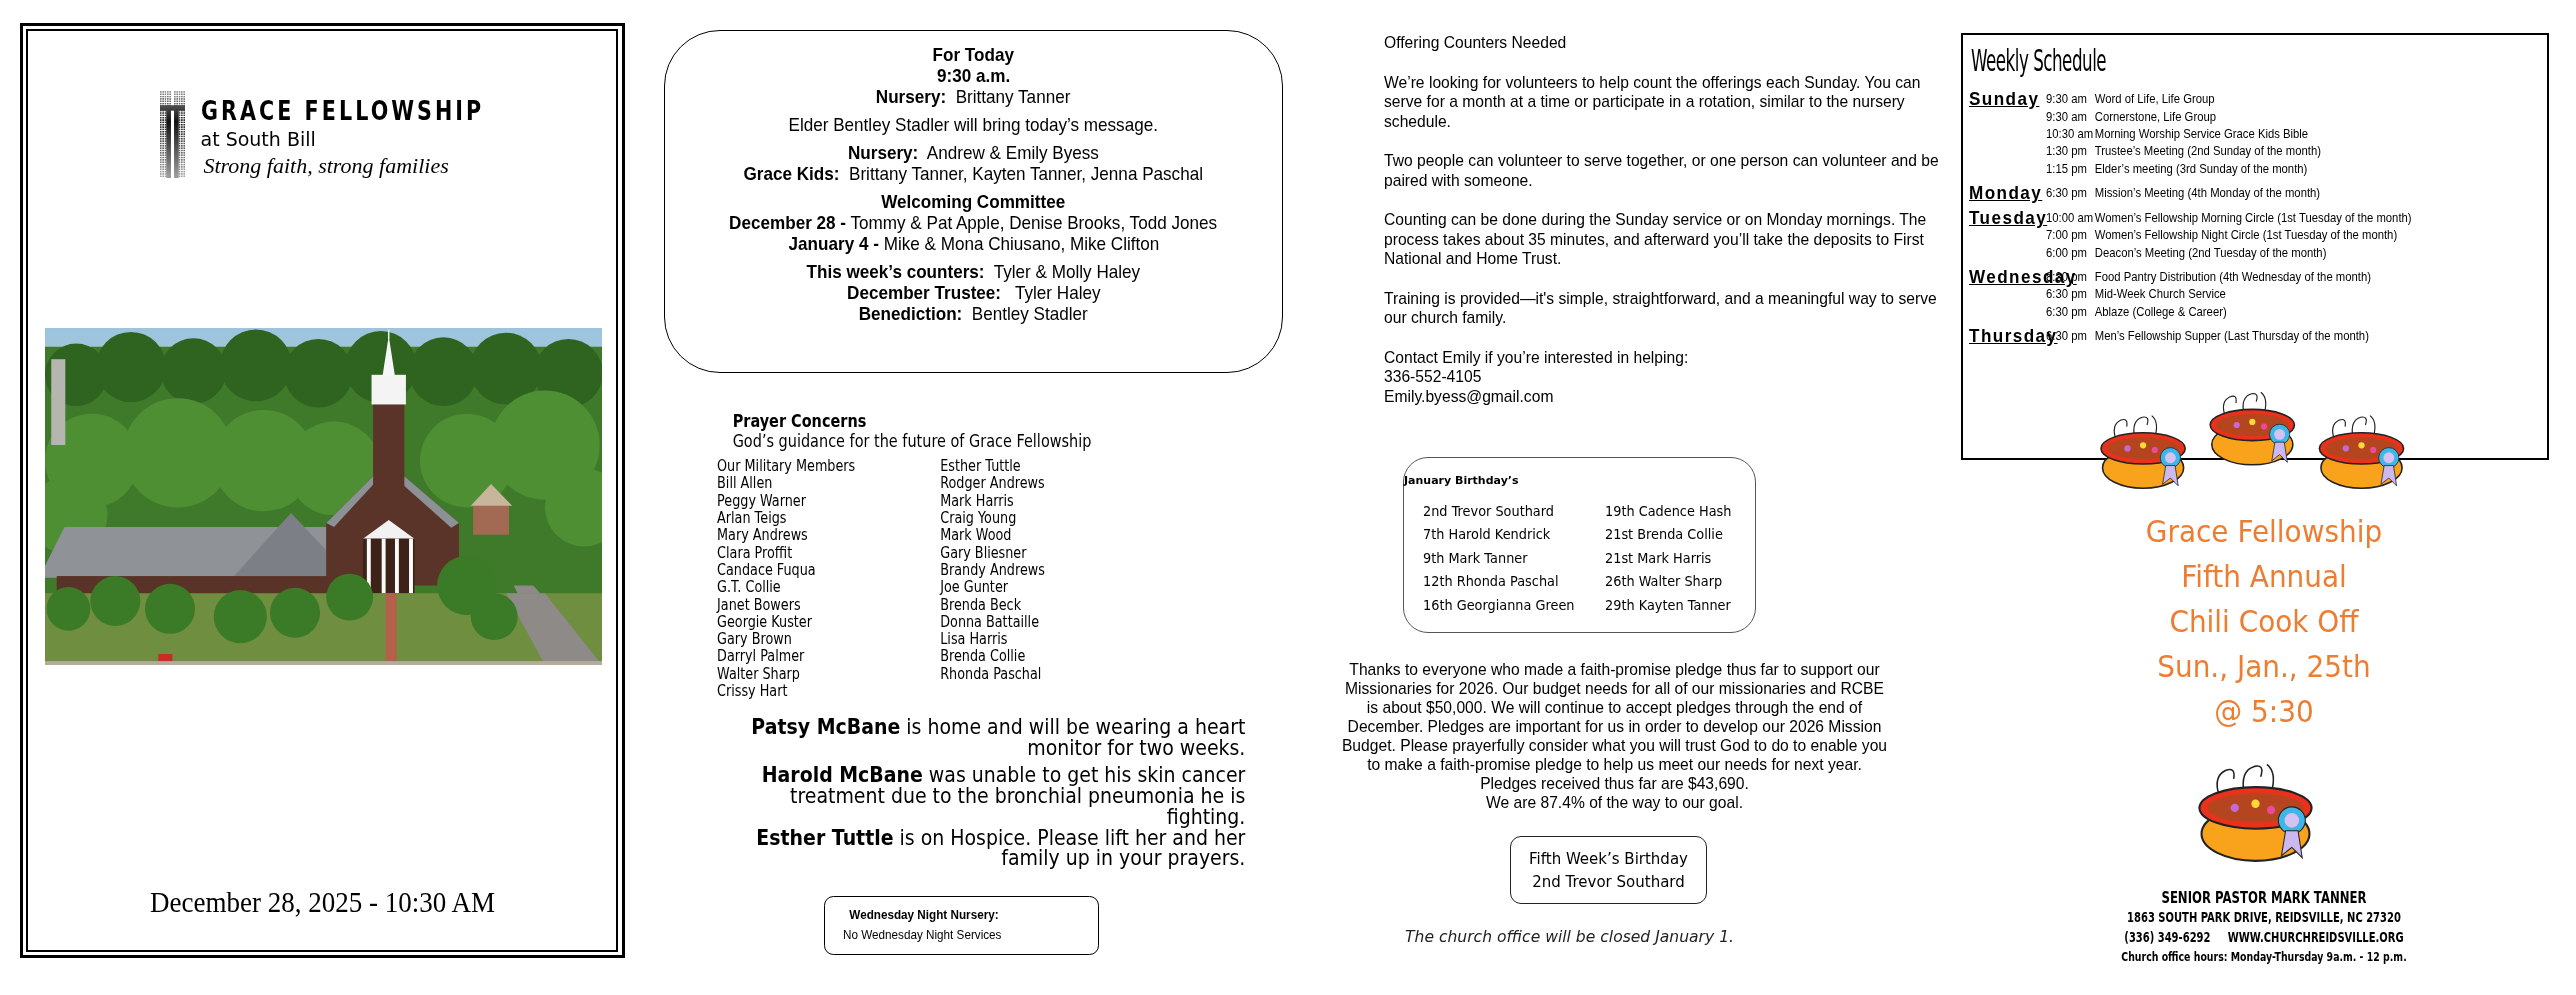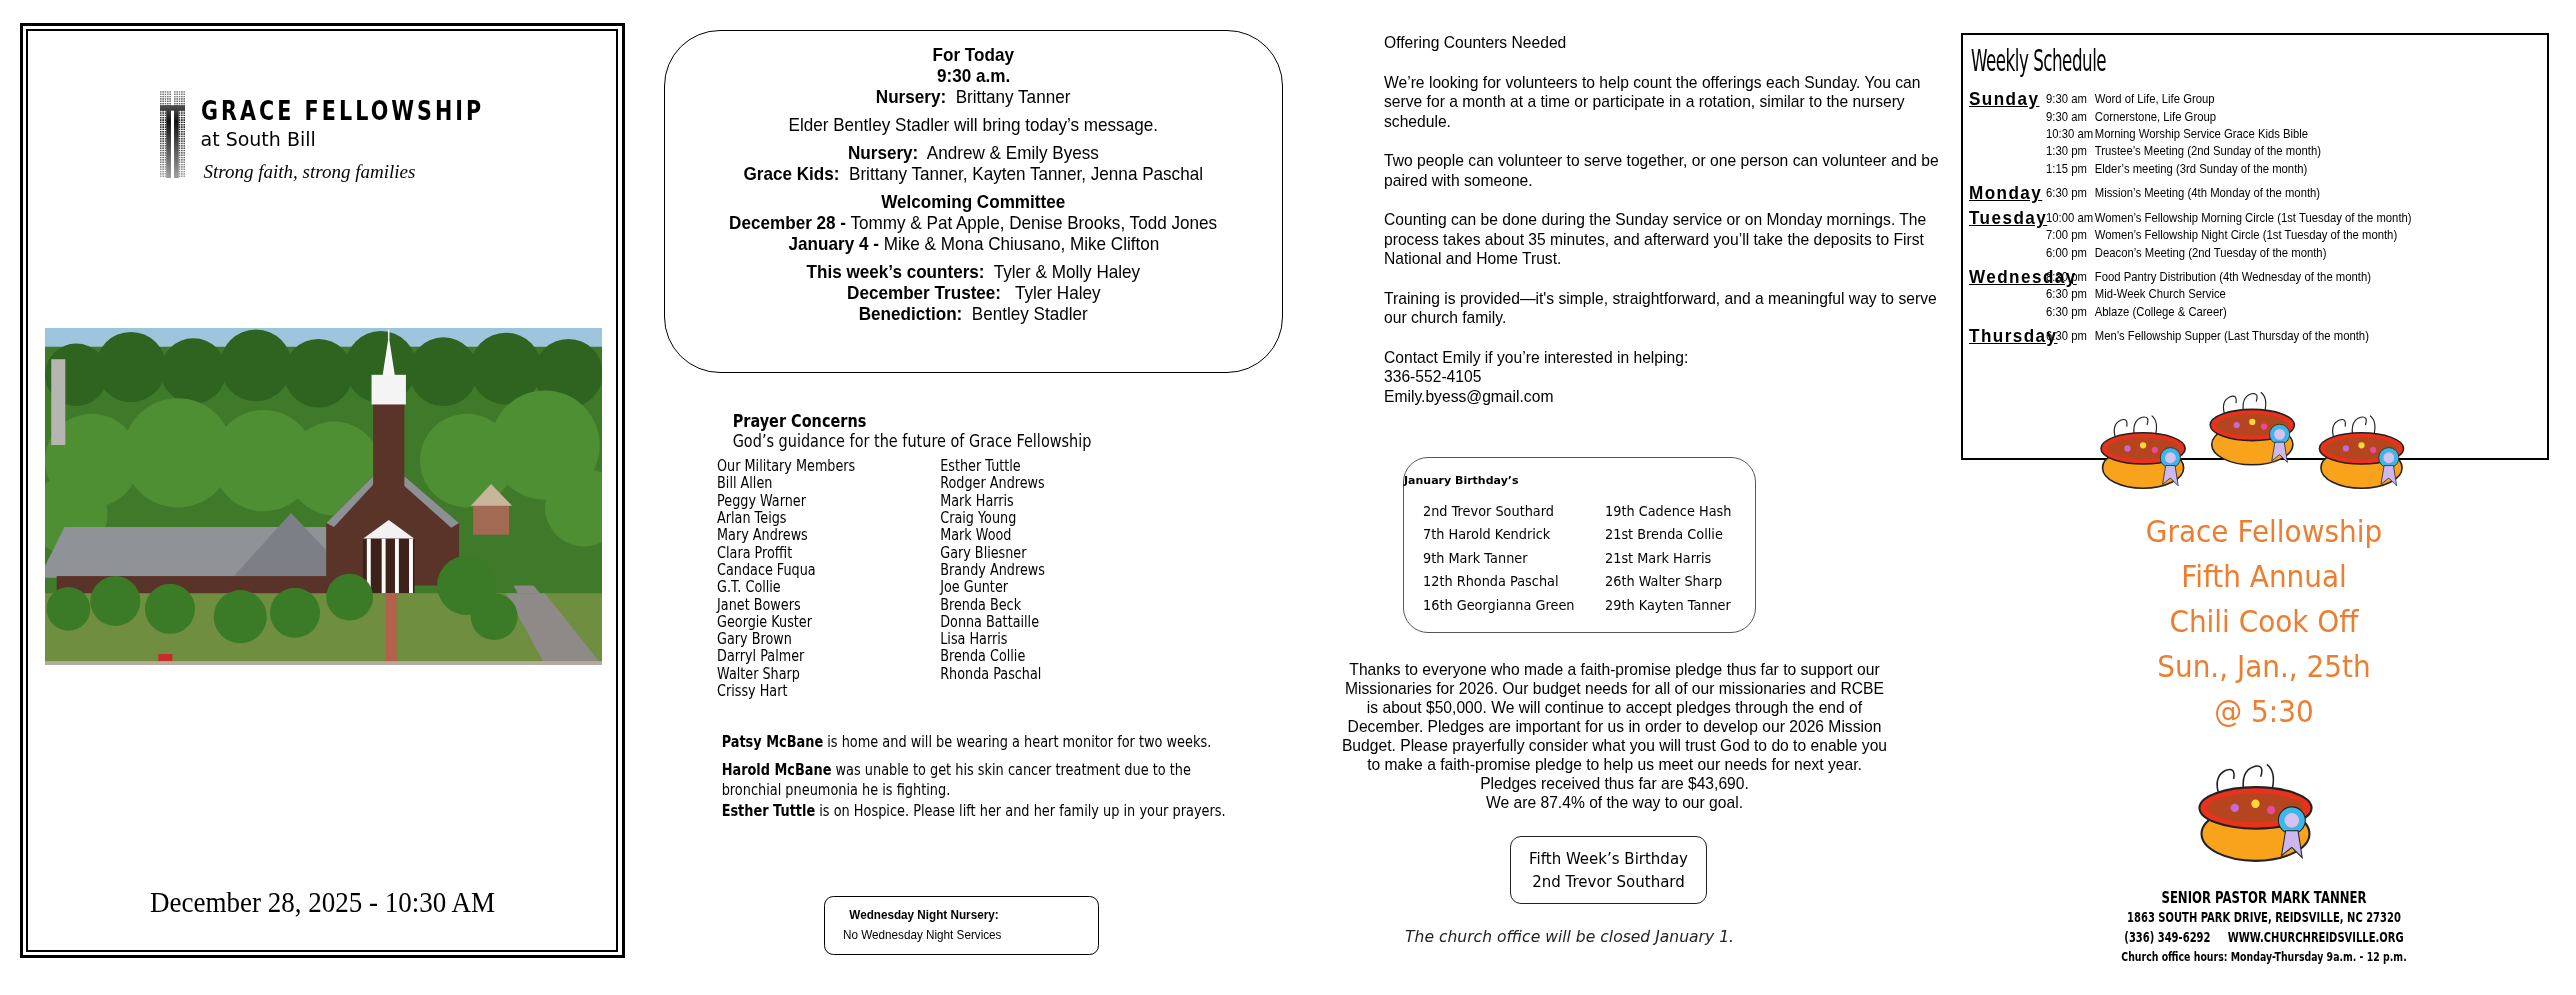--- a/index.html
+++ b/index.html
@@ -6,38 +6,38 @@
   body { width:2576px; height:995px; position:relative; overflow:hidden; color:#000; font-family:"Liberation Sans", sans-serif; }
   .abs { position:absolute; }
 
   
   #cover { left:19.5px; top:22.6px; width:605px; height:935px; box-sizing:border-box; border:3.1px solid #000; }
   #cover-inner { position:absolute; left:3.1px; top:3.1px; right:3.1px; bottom:3.1px; border:2.3px solid #000; }
   #logo { left:137px; top:65px; width:351px; height:94px; }
   #logo-cross { left:0; top:0; width:25px; height:87px; }
   #logo-name { left:41px; top:4.7px; font-family:"DejaVu Sans", sans-serif; font-size:26.5px; letter-spacing:3.9px; font-weight:bold; transform:scaleX(0.78); transform-origin:left top; white-space:nowrap; }
   #logo-sub { left:41px; top:37px; font-family:"DejaVu Sans", sans-serif; font-size:19px; }
-  #logo-tag { left:44px; top:70px; font-family:"Liberation Serif", serif; font-style:italic; font-size:19px; white-space:nowrap; }
+  #logo-tag { left:44px; top:62px; font-family:"Liberation Serif", serif; font-style:italic; font-size:22px; white-space:nowrap; }
   #photo { left:22.6px; top:302px; width:557px; height:337px; overflow:hidden; }
   #cover-date { left:0; right:0; top:859px; text-align:center; font-family:"Liberation Serif", serif; font-size:30px; transform:scaleX(0.9); }
 
   
   #today-box { left:664px; top:30px; width:619px; height:343px; box-sizing:border-box; border:1.6px solid #000; border-radius:56px; text-align:center; font-size:19px; line-height:21px; padding-top:12.5px; }
   #today-box .blk { margin-bottom:7px; }
   #today-box b { font-weight:bold; }
   .narrow { display:inline-block; transform:scaleX(0.9); }
 
   #prayer { left:687px; top:411px; width:609px; text-align:left; font-family:"DejaVu Sans", sans-serif; }
   #prayer-title { font-size:17px; font-weight:bold; line-height:20px; transform:scaleX(0.85); }
   #prayer-sub { font-size:17px; line-height:21px; transform:scaleX(0.85); }
   #prayer-cols { position:relative; height:258px; margin-top:6.2px; }
   .pcol { position:absolute; top:0; width:234px; font-size:15.6px; line-height:17.3px; transform:scaleX(0.82); }
   #pcol-left { left:9.4px; transform-origin:center top; }
   #pcol-right { left:222px; transform-origin:center top; width:347px; }
-  #prayer-notes { left:679px; top:732px; width:609px; text-align:left; font-family:"DejaVu Sans", sans-serif; font-size:15px; line-height:20.7px; }
+  #prayer-notes { left:679px; top:717px; width:609px; text-align:right; font-family:"DejaVu Sans", sans-serif; font-size:22px; line-height:20.7px; }
   #prayer-notes p { margin:0 0 7px 0; transform:scaleX(0.86); }
   #prayer-notes b { font-weight:bold; }
 
   #wed-box { left:824px; top:896px; width:275px; height:59px; box-sizing:border-box; border:1.6px solid #000; border-radius:9.4px; font-size:13px; line-height:20px; padding-top:7.8px; }
   #wed-box .l1 { font-weight:bold; padding-left:27px; transform:scaleX(0.9); transform-origin:left; white-space:nowrap; }
   #wed-box .l2 { padding-left:20px; transform:scaleX(0.9); transform-origin:left; white-space:nowrap; }
 
   
   #counters { left:1384px; top:33px; width:593px; font-size:17px; line-height:19.5px; }
   #counters p { margin:0 0 20px 0; transform:scaleX(0.92); transform-origin:left top; width:609px; }

